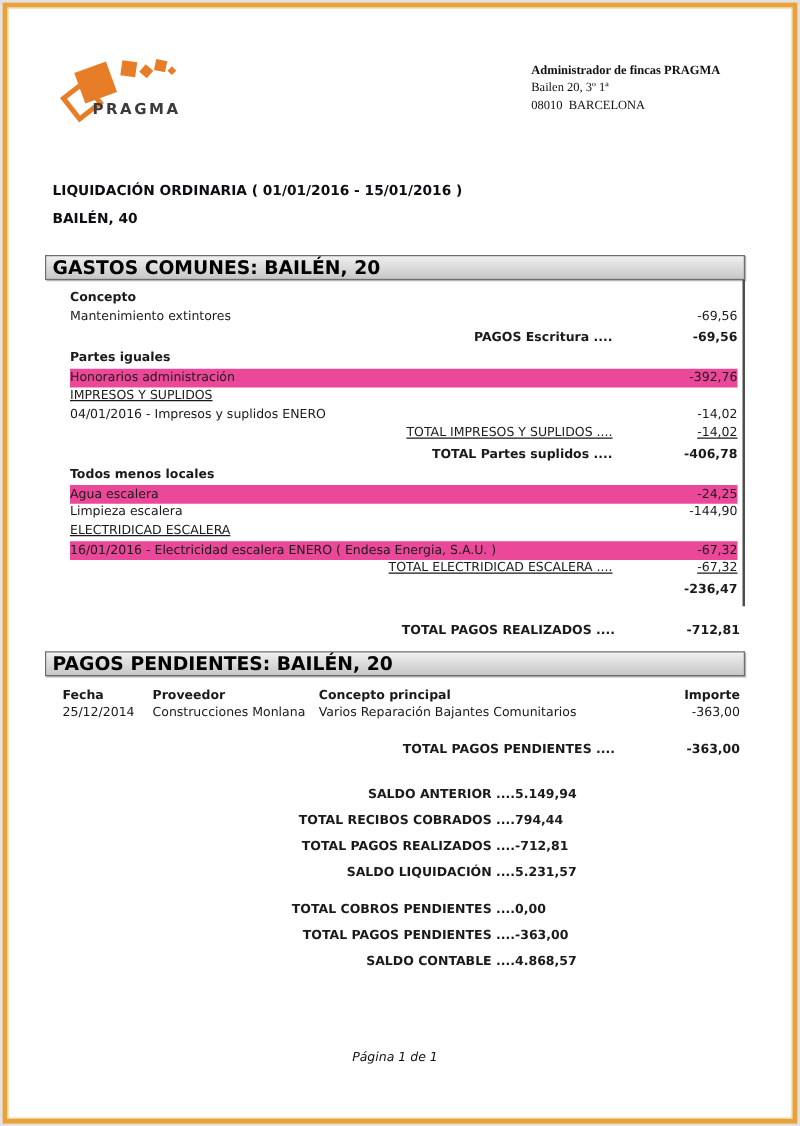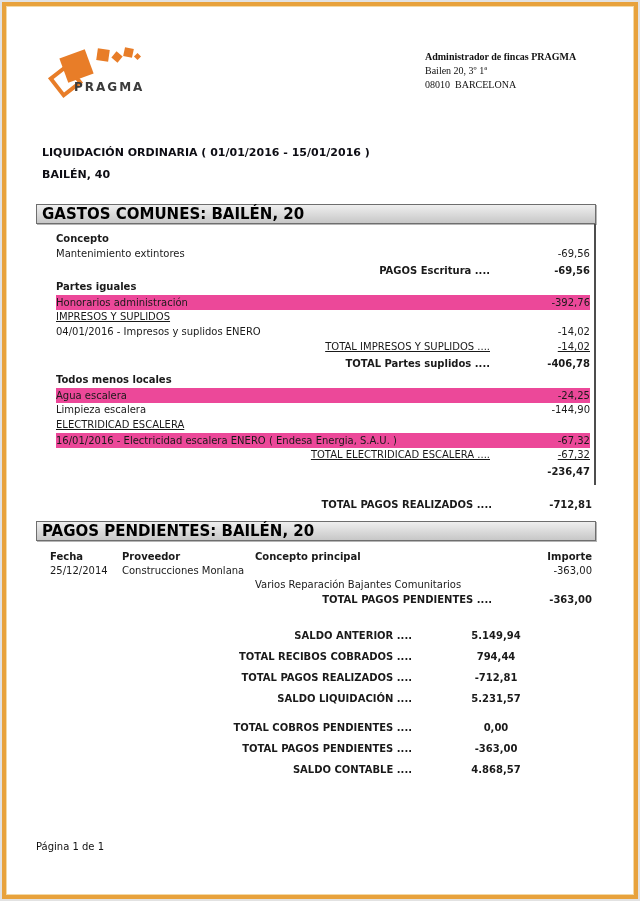--- a/index.html
+++ b/index.html
@@ -63,31 +63,31 @@
   .t-row{display:flex;justify-content:flex-end;height:15px;line-height:14px;}
   .t-row .val{width:100px;text-align:right;}
   .subtotal .lbl,.subtotal .val{text-decoration:underline;}
   .total{font-weight:bold;margin-top:2px;}
   .grand{font-weight:bold;margin:13px 4px 8px 0;height:15px;}
   
   .ptable{padding:8px 4px 0 14px;}
   .prow{display:flex;height:15px;line-height:14px;}
   .prow .c1{width:72px;}
   .prow .c2{width:133px;}
-  .prow .c3{flex:1;margin-top:14px;}
+  .prow .c3{flex:1;}
   .prow .c4{width:80px;text-align:right;}
   .phead{font-weight:bold;align-items:flex-end;}
   .ptotal{margin:14px 4px 0 0;}
   
   .summary{margin-top:21px;font-weight:bold;}
   .sumrow{display:flex;justify-content:flex-end;height:21px;line-height:14px;padding-right:16px;}
-  .sumrow .val{width:168px;text-align:center;}
+  .sumrow .val{width:168px;text-align:left;}
   .block2{margin-top:8px;}
   
-  .footer{position:absolute;left:36px;top:841px;width:560px;text-align:left;font-size:10px;color:#111;}
+  .footer{position:absolute;left:36px;top:841px;width:560px;text-align:center;font-size:10px;color:#111;font-style:italic;}
 </style>
 </head>
 <body>
 
 <div class="frame"></div>
 
 <div class="logo">
   <div class="outline"></div>
   <div class="sq s-big"></div>
   <div class="sq s-m1"></div>

